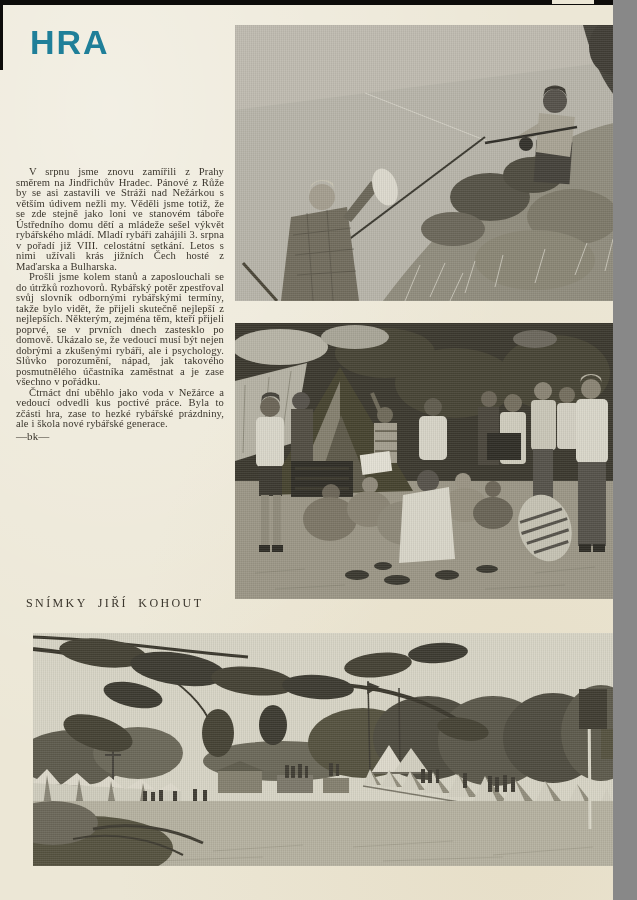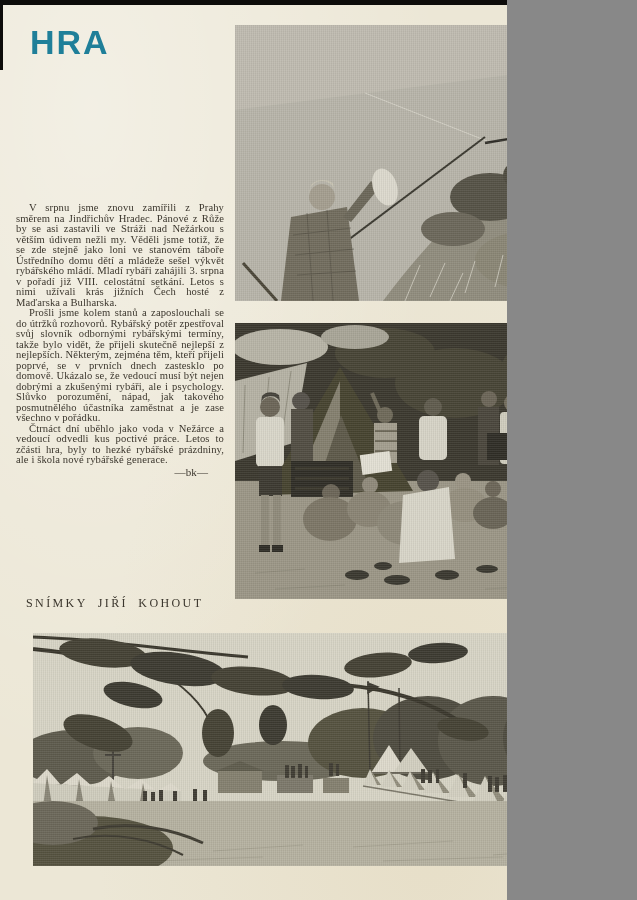--- a/index.html
+++ b/index.html
@@ -1,39 +1,39 @@
 <!DOCTYPE html>
 <html><head>
 <meta charset="utf-8">
 <style>
   html,body { margin:0; padding:0; background:#888; }
   .page {
-    position:relative; width:507px; height:900px; overflow:hidden;
+    position:relative; width:613px; height:900px; overflow:hidden;
     background:
       radial-gradient(ellipse at 18% 12%, rgba(255,255,255,.35), rgba(255,255,255,0) 60%),
       radial-gradient(ellipse at 85% 90%, rgba(214,196,156,.25), rgba(214,196,156,0) 55%),
       #ece7d6;
     font-family:"Liberation Serif", serif;
   }
   .edge-top  { position:absolute; top:0; left:0; width:637px; height:5px; background:#0d0c0a; }
   .edge-notch{ position:absolute; top:0; left:552px; width:42px; height:4px; background:#ece7d6; }
   .edge-left { position:absolute; top:0; left:0; width:3px; height:70px; background:#0d0c0a; }
 
   .title {
     position:absolute; left:30px; top:20px; margin:0;
     font-family:"Liberation Sans", sans-serif; font-weight:bold;
     font-size:34px; line-height:45px; letter-spacing:2px; color:#1f7f99;
   }
   .body-text {
     position:absolute; left:16px; top:167px; width:208px;
     color:#3b362d; font-size:10.6px; line-height:10.5px;
-    text-align:justify; letter-spacing:.1px;margin-top:36px;
+    text-align:justify; letter-spacing:.1px;
   }
   .body-text p { margin:0; text-indent:13px; }
-  .byline { text-align:right; padding-right:16px; font-size:11px; margin-top:1px; }
+  .byline { text-align:left; padding-right:16px; font-size:11px; margin-top:1px; }
   .credit {
     position:absolute; left:26px; top:596px;
     font-size:12px; letter-spacing:2.4px; word-spacing:5px; color:#3b362d;
   }
 
   .photo { position:absolute; margin:0; overflow:hidden; background:#b0ada2; }
   .photo svg { display:block; }
   .photo::after {
     content:""; position:absolute; inset:0; pointer-events:none;
     background:
@@ -52,21 +52,21 @@
   <div class="edge-notch"></div>
   <div class="edge-left"></div>
 
   <h1 class="title">
     <div>HRA</div>
   </h1>
 
   <div class="body-text">
     <p>V srpnu jsme znovu zamířili z Prahy směrem na Jindřichův Hradec. Pánové z Růže by se asi zastavili ve Stráži nad Nežárkou s větším údivem nežli my. Věděli jsme totiž, že se zde stejně jako loni ve stanovém táboře Ústředního domu dětí a mládeže sešel výkvět rybářského mládí. Mladí rybáři zahájili 3. srpna v pořadí již VIII. celostátní setkání. Letos s nimi užívali krás jižních Čech hosté z Maďarska a Bulharska.</p>
     <p>Prošli jsme kolem stanů a zaposlouchali se do útržků rozhovorů. Rybářský potěr zpestřoval svůj slovník odbornými rybářskými termíny, takže bylo vidět, že přijeli skutečně nejlepší z nejlepších. Některým, zejména těm, kteří přijeli poprvé, se v prvních dnech zastesklo po domově. Ukázalo se, že vedoucí musí být nejen dobrými a zkušenými rybáři, ale i psychology. Slůvko porozumění, nápad, jak takového posmutnělého účastníka zaměstnat a je zase všechno v pořádku.</p>
-    <p>Čtrnáct dní uběhlo jako voda v Nežárce a vedoucí odvedli kus poctivé práce. Letos to zčásti hra, byly to hezké rybářské prázdniny, ale i škola nové rybářské generace.</p>
+    <p>Čtrnáct dní uběhlo jako voda v Nežárce a vedoucí odvedli kus poctivé práce. Byla to zčásti hra, zase to hezké rybářské prázdniny, ale i škola nové rybářské generace.</p>
     <div class="byline">—bk—</div>
   </div>
 
   <div class="credit">SNÍMKY JIŘÍ KOHOUT</div>
 
   <figure class="photo photo1">
     <svg viewBox="0 0 390 276" width="390" height="276">
       <rect width="390" height="276" fill="#b7b4a9"></rect>
       <polygon points="0,0 390,0 390,35 0,85" fill="#c0bdb2" opacity=".8"></polygon>
       <g>

